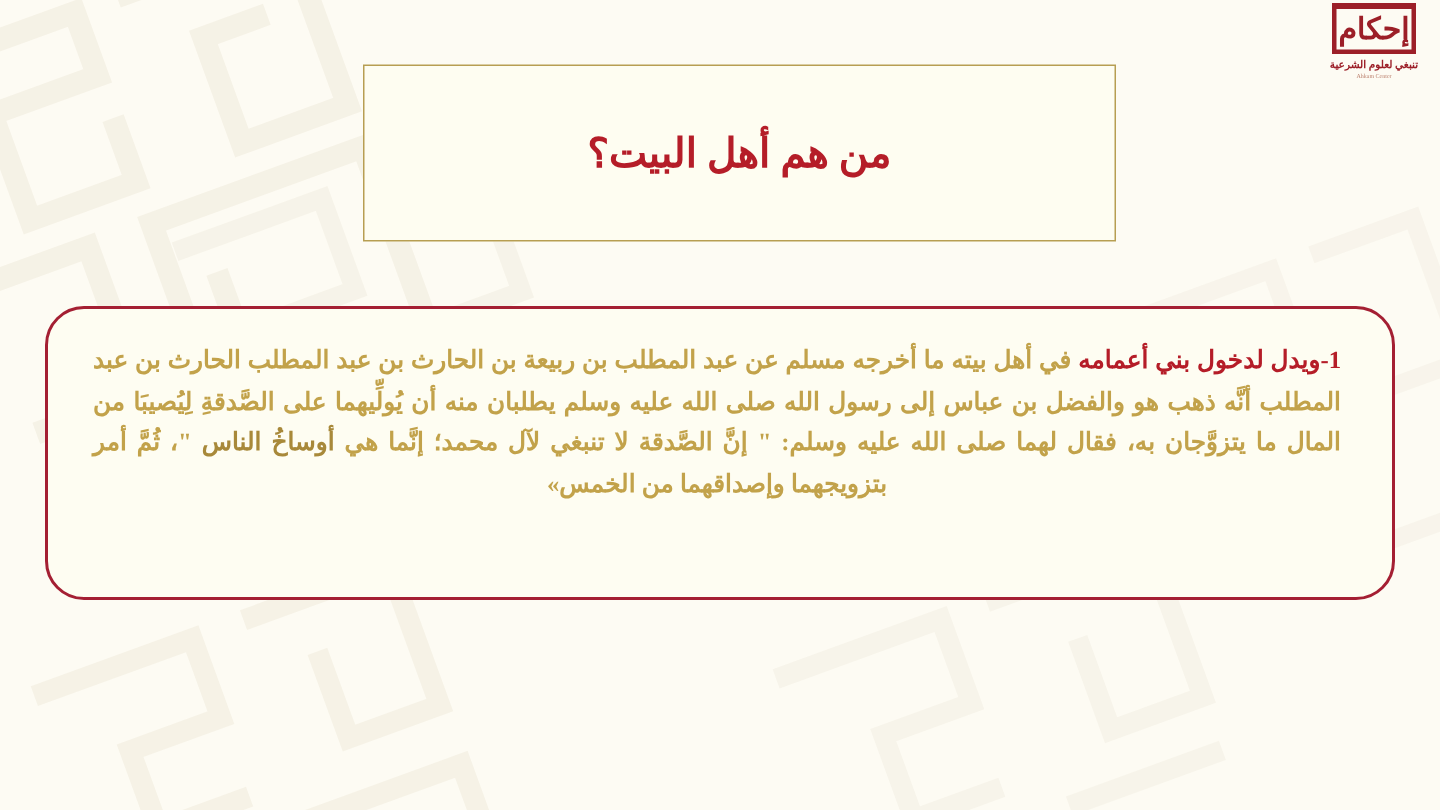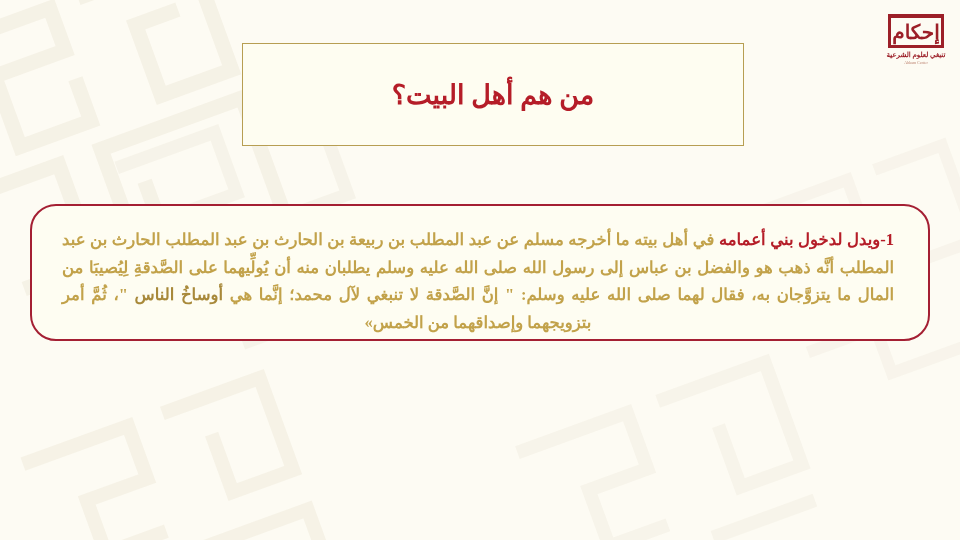--- a/index.html
+++ b/index.html
@@ -37,21 +37,20 @@
   .kufic svg { display:block; }
 
   
   #logo {
     position: absolute;
     top: 2px;
     right: 8px;
     width: 72px;
     text-align: center;
     line-height: 1;
-    margin-top: 12px;
   }
   #logo .mark {
     width: 56px;
     height: 34px;
     margin: 0 auto;
     border: 3px solid #9c1f28;
     border-top: 4px solid #9c1f28;
     box-sizing: border-box;
     position: relative;
     background: #fdfbf3;
@@ -81,21 +80,21 @@
     color: #b97d6a;
     white-space: nowrap;
   }
 
   
   #title-box {
     position: absolute;
     right: 216px;
     top: 43px;
     width: 502px;
-    height: 103px;
+    height: 118px;
     box-sizing: border-box;
     border: 1.5px solid #b79e52;
     background: #fefdf1;
     display: flex;
     align-items: center;
     justify-content: center;
   }
   #title-text {
     font-family: "Liberation Serif", "DejaVu Serif", serif;
     font-size: 27px;
@@ -104,21 +103,21 @@
     direction: rtl;
     letter-spacing: 0px;
   }
 
   
   #content-box {
     position: absolute;
     right: 30px;
     top: 204px;
     width: 900px;
-    height: 137px;
+    height: 196px;
     box-sizing: border-box;
     border: 2px solid #a41f33;
     border-radius: 26px;
     background: #fefdf2;
     padding: 20px 34px 16px 30px;
   }
   #content-text {
     direction: rtl;
     text-align: justify;
     text-align-last: center;

